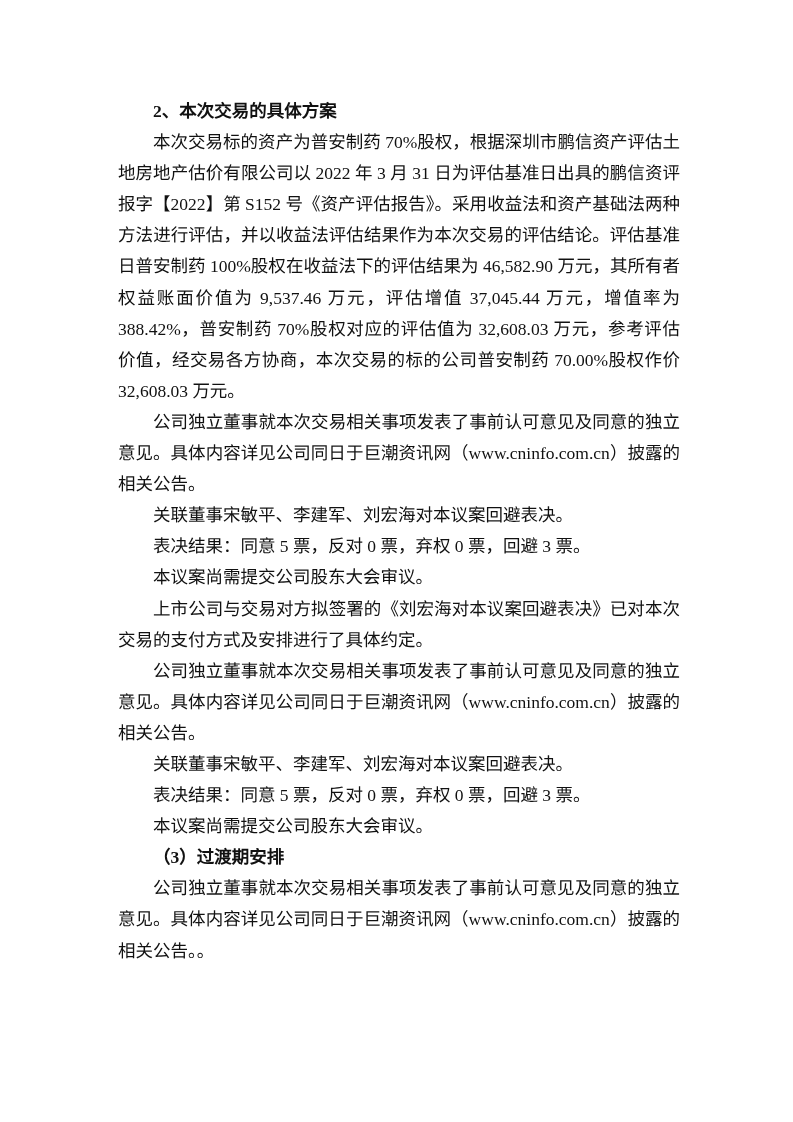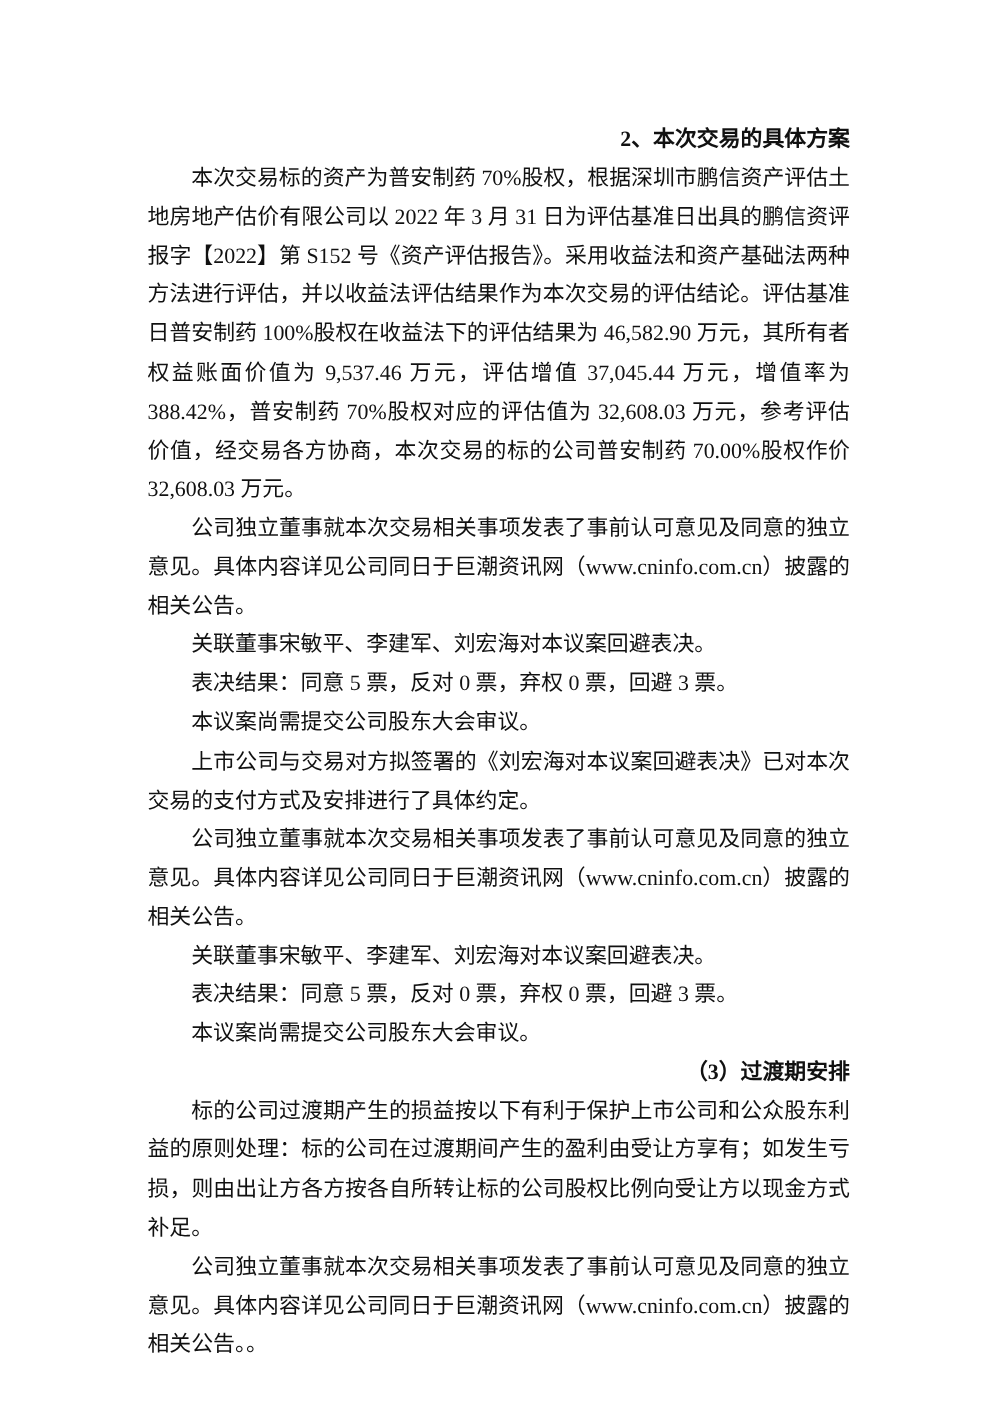--- a/index.html
+++ b/index.html
@@ -26,21 +26,21 @@
     padding: 0;
     font-size: 17.5px;
     line-height: 31.1px;
     text-indent: 2em;
     text-align: justify;
     text-justify: inter-ideograph;
     word-break: break-word;
   }
   .doc h2, .doc h3 {
     font-weight: bold;
-    text-align: right;
+    text-align: left;
   }
 </style>
 </head>
 <body>
 
 <div class="page">
   <div class="doc">
 
     <h2>2、本次交易的具体方案</h2>
 
@@ -50,17 +50,16 @@
     <p>表决结果：同意 5 票，反对 0 票，弃权 0 票，回避 3 票。</p>
     <p>本议案尚需提交公司股东大会审议。</p>
 
     <p>上市公司与交易对方拟签署的《刘宏海对本议案回避表决》已对本次交易的支付方式及安排进行了具体约定。</p>
     <p>公司独立董事就本次交易相关事项发表了事前认可意见及同意的独立意见。具体内容详见公司同日于巨潮资讯网（www.cninfo.com.cn）披露的相关公告。</p>
     <p>关联董事宋敏平、李建军、刘宏海对本议案回避表决。</p>
     <p>表决结果：同意 5 票，反对 0 票，弃权 0 票，回避 3 票。</p>
     <p>本议案尚需提交公司股东大会审议。</p>
 
     <h3>（3）过渡期安排</h3>
-    <p>标的公司过渡期产生的损益按以下有利于保护上市公司和公众股东利益的原则处理：标的公司在过渡期间产生的盈利由受让方享有；如发生亏损，则由出让方各方按各自所转让标的公司股权比例向受让方以现金方式补足。</p>
     <p>公司独立董事就本次交易相关事项发表了事前认可意见及同意的独立意见。具体内容详见公司同日于巨潮资讯网（www.cninfo.com.cn）披露的相关公告。。</p>
 
   </div>
 </div>
 
 </body></html>

